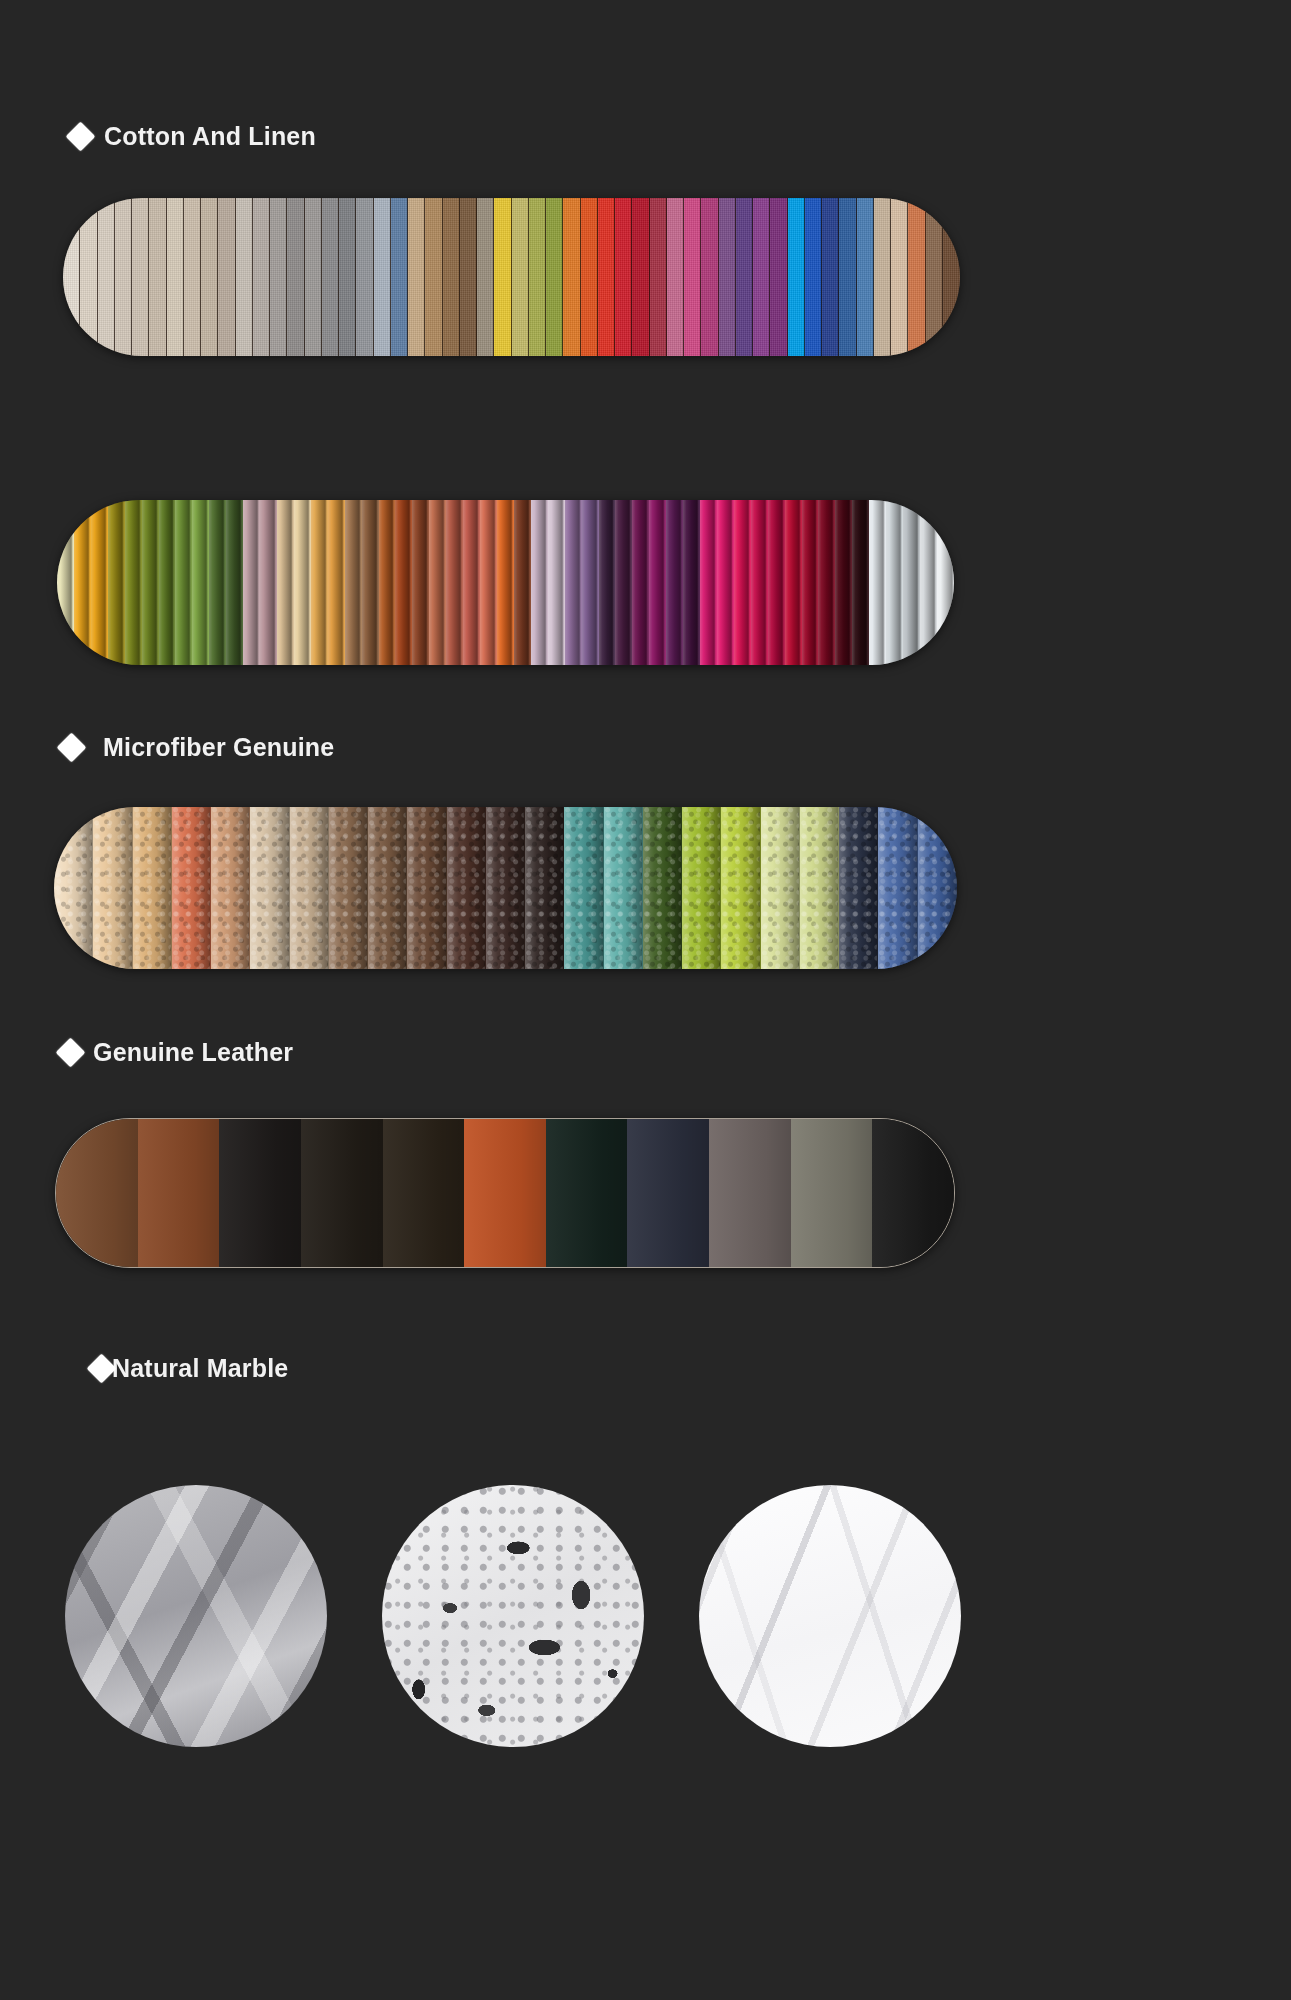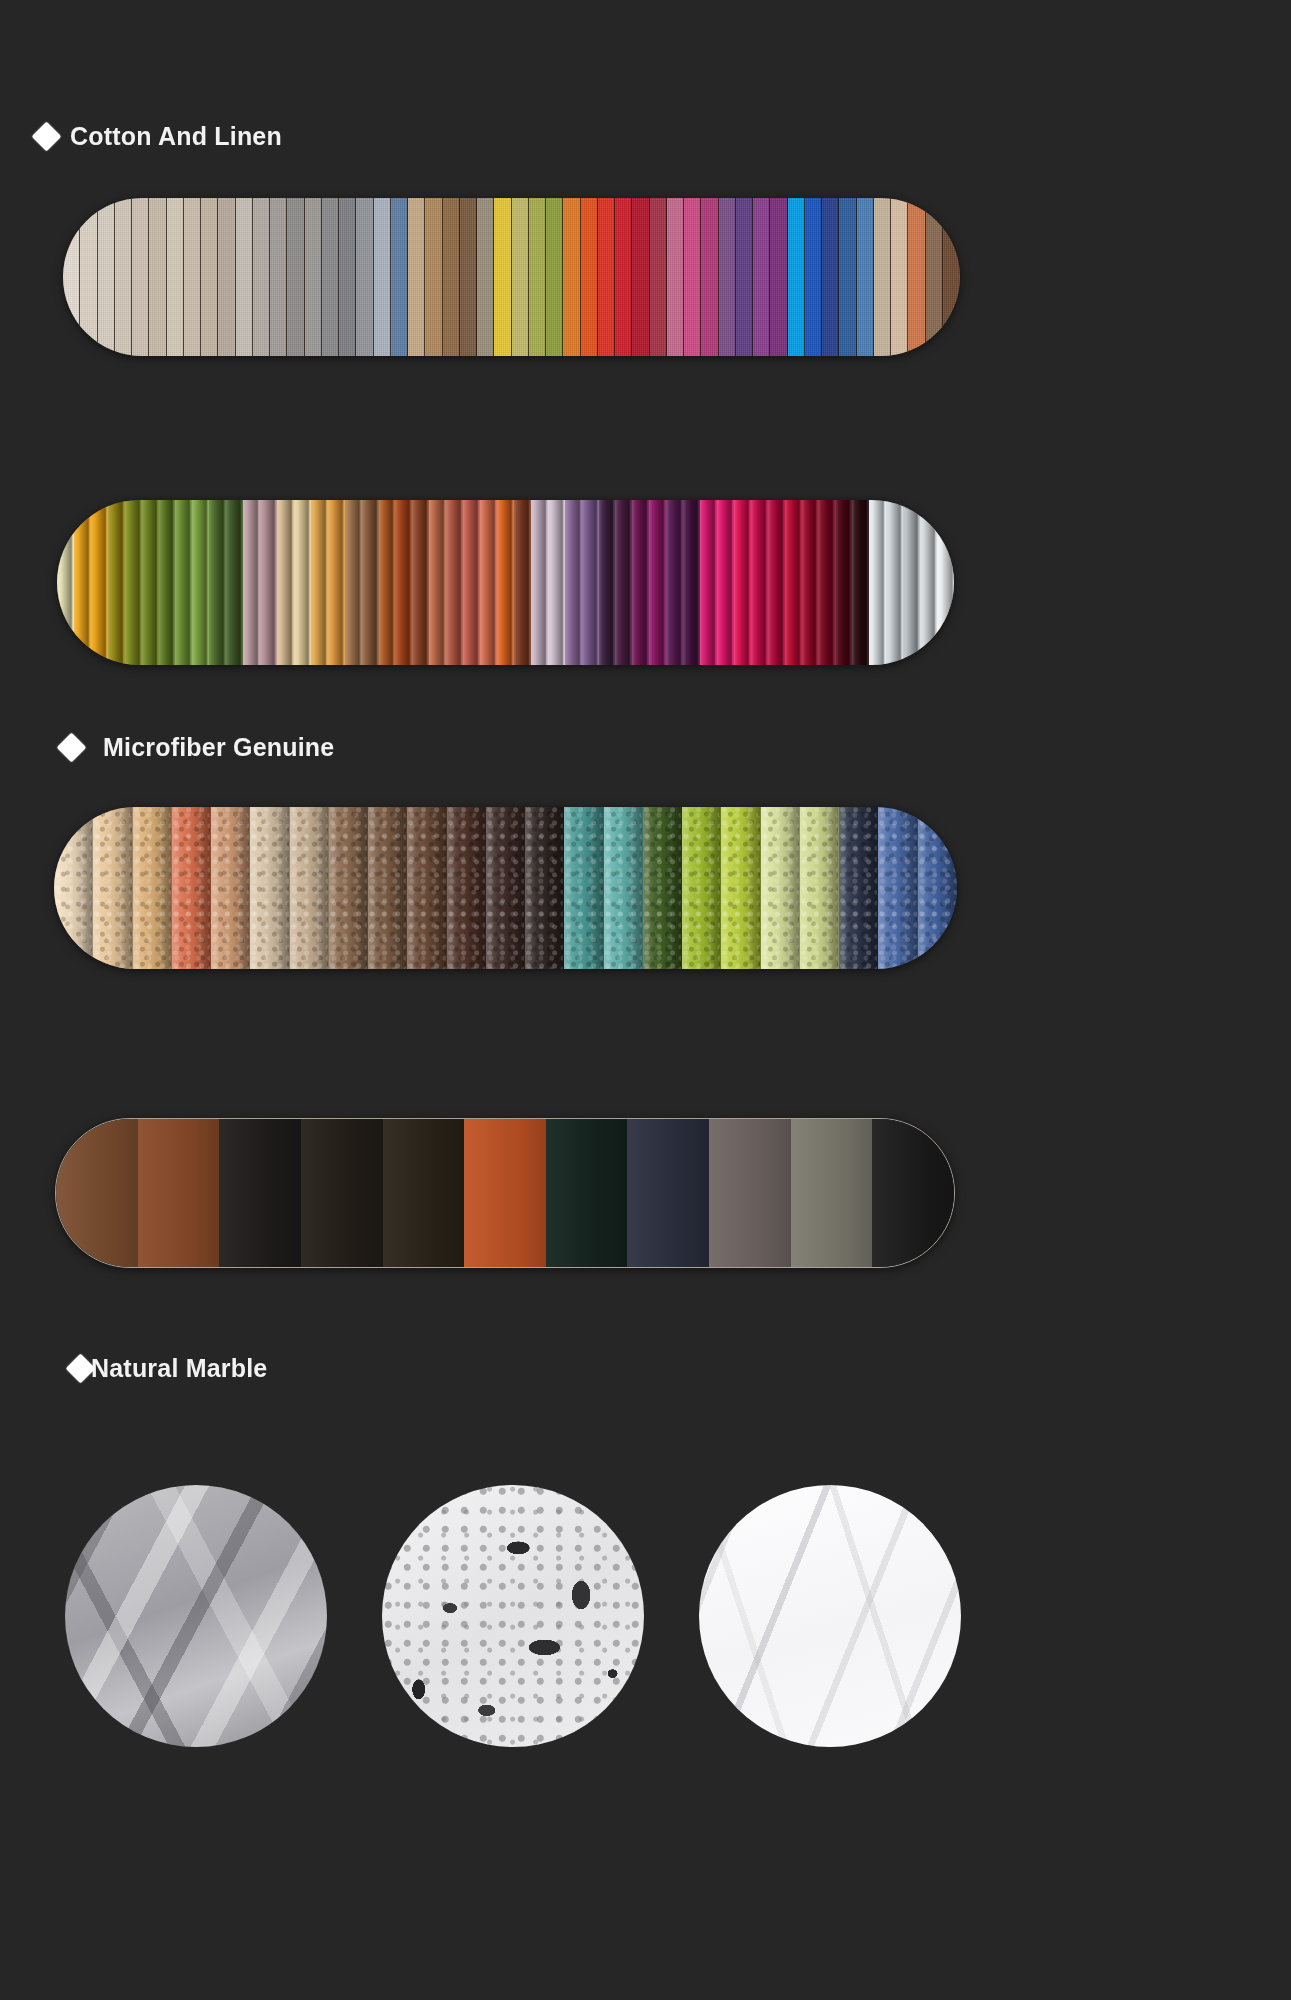--- a/index.html
+++ b/index.html
@@ -115,21 +115,21 @@
         rgba(178,178,186,.26) 62% 64%, transparent 64%),
       linear-gradient(165deg,#fdfdfe 0%,#f4f4f6 55%,#fafafb 100%);
   }
 </style>
 </head>
 <body>
 
 <div class="page">
 
   <div class="section" style="top:122px;">
-    <div class="head" style="padding-left:36px; gap:13px;">
+    <div class="head" style="padding-left:70px; gap:13px;">
       <span class="diamond"></span>
       <span class="head-title">Cotton And Linen</span>
     </div>
   </div>
   <div class="strip fabric" id="strip-0" style="position:absolute; left:63px; top:198px; width:897px; height:158px; border-radius:79px;">
       <div class="band" style="background: rgb(230, 222, 211); width: 1.92308%;"></div>
       <div class="band" style="background: rgb(222, 212, 198); width: 1.92308%;"></div>
       <div class="band" style="background: rgb(217, 207, 194); width: 1.92308%;"></div>
       <div class="band" style="background: rgb(211, 200, 186); width: 1.92308%;"></div>
       <div class="band" style="background: rgb(207, 195, 180); width: 1.92308%;"></div>
@@ -263,36 +263,42 @@
       <div class="band" style="background: rgb(62, 92, 34); width: 4.34783%;"></div>
       <div class="band" style="background: rgb(159, 189, 44); width: 4.34783%;"></div>
       <div class="band" style="background: rgb(185, 207, 58); width: 4.34783%;"></div>
       <div class="band" style="background: rgb(216, 224, 154); width: 4.34783%;"></div>
       <div class="band" style="background: rgb(207, 217, 140); width: 4.34783%;"></div>
       <div class="band" style="background: rgb(42, 50, 70); width: 4.34783%;"></div>
       <div class="band" style="background: rgb(74, 106, 168); width: 4.34783%;"></div>
       <div class="band" style="background: rgb(63, 95, 156); width: 4.34783%; border-right: none;"></div>
     </div>
 
+  <div class="section" style="top:1038px;">
+    <div class="head" style="padding-left:60px; gap:12px;">
+      <span class="diamond"></span>
+      <span class="head-title">Genuine Leather</span>
+    </div>
+  </div>
   <div class="strip genuine" id="strip-3" style="position:absolute; left:55px; top:1118px; width:900px; height:150px; border-radius:75px;">
       <div class="band" style="background: rgb(123, 77, 47); width: 9.09091%;"></div>
       <div class="band" style="background: rgb(138, 74, 40); width: 9.09091%;"></div>
       <div class="band" style="background: rgb(30, 27, 26); width: 9.09091%;"></div>
       <div class="band" style="background: rgb(34, 29, 23); width: 9.09091%;"></div>
       <div class="band" style="background: rgb(42, 34, 24); width: 9.09091%;"></div>
       <div class="band" style="background: rgb(192, 82, 36); width: 9.09091%;"></div>
       <div class="band" style="background: rgb(20, 35, 30); width: 9.09091%;"></div>
       <div class="band" style="background: rgb(43, 47, 62); width: 9.09091%;"></div>
       <div class="band" style="background: rgb(111, 101, 99); width: 9.09091%;"></div>
       <div class="band" style="background: rgb(124, 122, 110); width: 9.09091%;"></div>
       <div class="band" style="background: rgb(26, 26, 26); width: 9.09091%; border-right: none;"></div>
     </div>
 
   <div class="section" style="top:1354px;">
-    <div class="head" style="padding-left:70px; gap:0px;">
+    <div class="head" style="padding-left:91px; gap:0px;">
       <span class="diamond"></span>
       <span class="head-title">Natural Marble</span>
     </div>
   </div>
   <div class="marble-row" id="marble-row" style="left:65px; top:1485px; gap:55px;">
       <div class="marble m-gray" style="width: 262px; height: 262px;"></div>
       <div class="marble m-speckle" style="width: 262px; height: 262px;"></div>
       <div class="marble m-white" style="width: 262px; height: 262px;"></div>
     </div>
 

